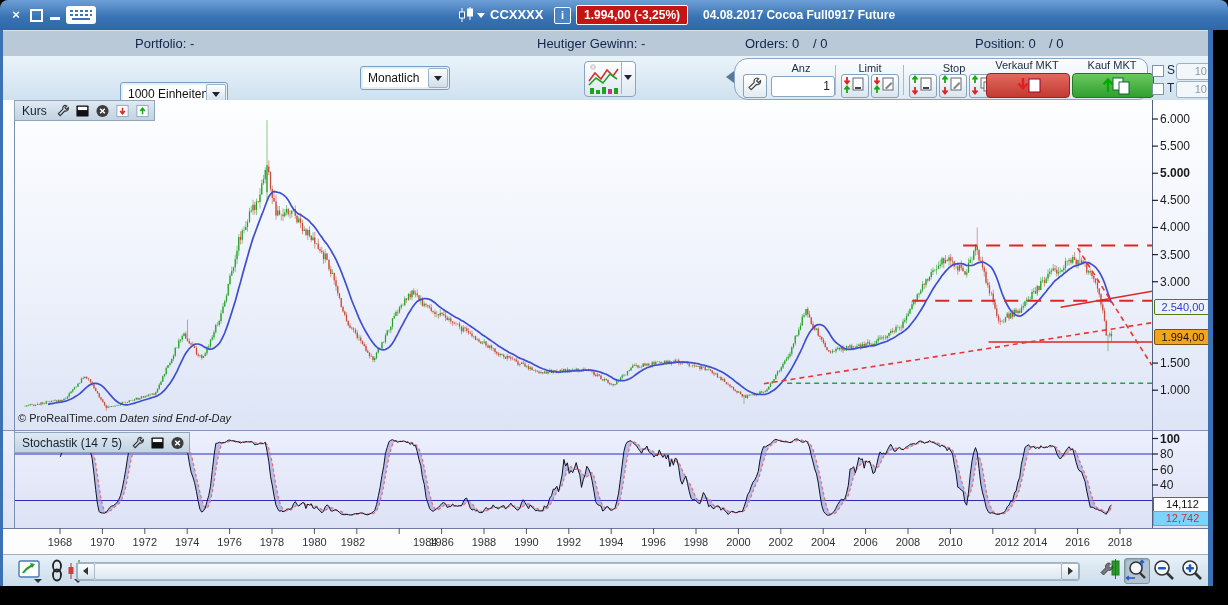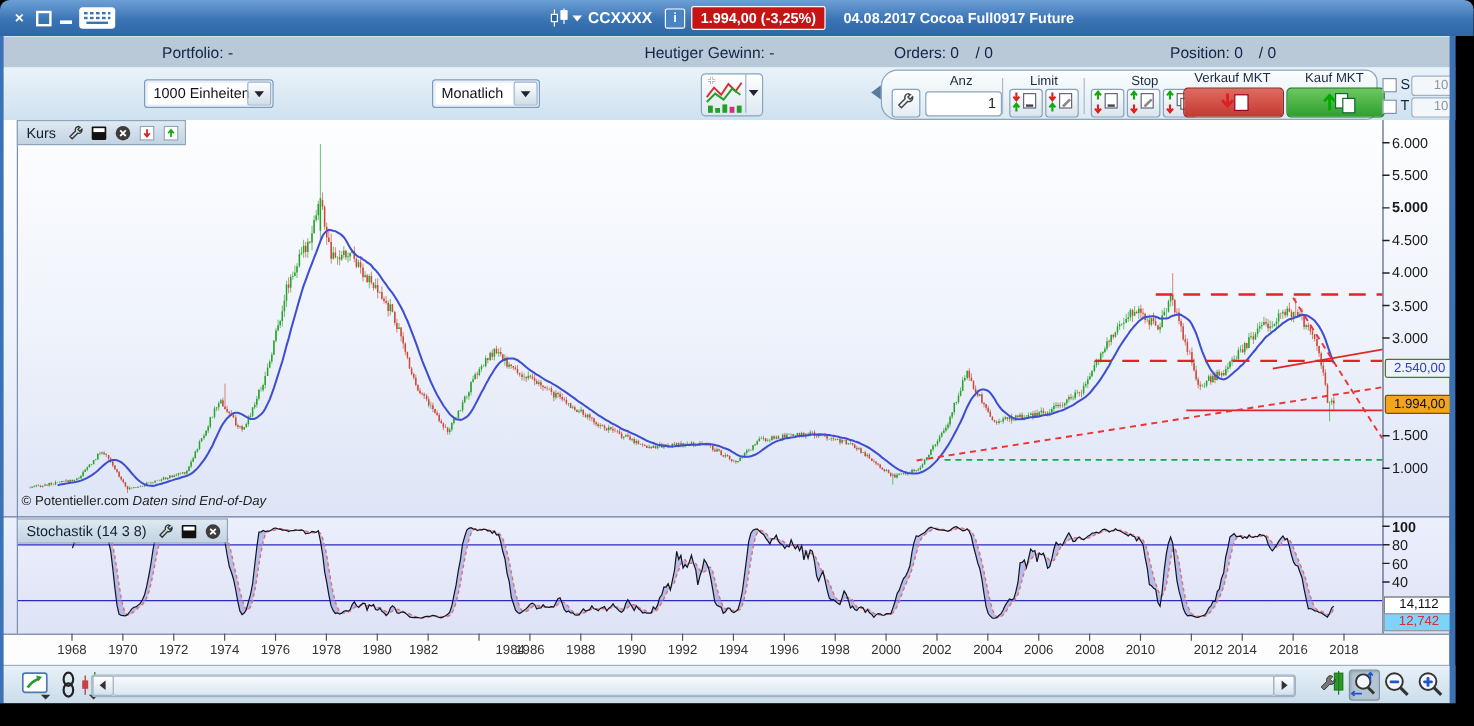--- a/index.html
+++ b/index.html
@@ -170,21 +170,21 @@
           <rect x="6" y="10.5" width="2" height="3"></rect>
           <rect x="0.5" y="6" width="3" height="2"></rect>
           <rect x="10.5" y="6" width="3" height="2"></rect>
       <circle cx="13.5" cy="11.5" r="3"></circle>
           <circle cx="13.5" cy="11.5" r="1.2" fill="#b9c9d8"></circle>
         </g>
     </svg>
   </div>
 
   <div id="toolrow">
-    <div class="sel" style="left:120px;width:106px;">
+    <div class="sel" style="left:120px;width:106px;margin-top:16px;">
       <span class="txt">1000 Einheiten</span>
       <span class="dd">
           <span class="caret"></span>
         </span>
     </div>
     <div class="sel" style="left:360px;width:88px;">
       <span class="txt">Monatlich</span>
       <span class="dd">
           <span class="caret"></span>
         </span>
@@ -381,25 +381,25 @@
       </svg>
     <svg class="ticon" viewBox="0 0 16 15">
         <rect x="2" y="1.5" width="12" height="12" fill="#fff" stroke="#8fa6ba"></rect>
         <path d="M8 11 v-6 M5.5 7.5 L8 4.5 L10.5 7.5" stroke="#1a1" stroke-width="1.6" fill="none"></path>
       </svg>
   </div>
 
   <div id="marker-ref">2.540,00</div>
   <div id="marker-last">1.994,00</div>
   <div id="copyright">
-    <span>© Potentieller.com</span>&nbsp;<i>Daten sind End-of-Day</i>
+    <span>© ProRealTime.com</span>&nbsp;<i>Daten sind End-of-Day</i>
   </div>
 
   <div class="panel-tab" style="left:14px;top:432px;">
-    <span class="lab">Stochastik (14 3 8)</span>
+    <span class="lab">Stochastik (14 7 5)</span>
     <svg class="ticon" viewBox="0 0 16 15">
         <path d="M11.2 1.5a3 3 0 0 0-2.8 4L3.5 10.5l2 2 4.9-5a3 3 0 0 0 3.9-2.8c0-.3 0-.5-.1-.8l-1.9 1.9-1.7-1.7 1.9-1.9c-.3-.1-.8-.2-1.3-.7z" fill="none" stroke="#333" stroke-width="1.2"></path>
       </svg>
     <svg class="ticon" viewBox="0 0 16 15">
         <rect x="1.5" y="1.5" width="13" height="12" fill="#111" rx="1"></rect>
         <rect x="3" y="3" width="10" height="3.5" fill="#fff"></rect>
       </svg>
     <svg class="ticon" viewBox="0 0 16 15">
         <circle cx="8" cy="7.5" r="6.5" fill="#3c3c3c"></circle>
         <path d="M5.5 5 L10.5 10 M10.5 5 L5.5 10" stroke="#fff" stroke-width="1.6"></path>

